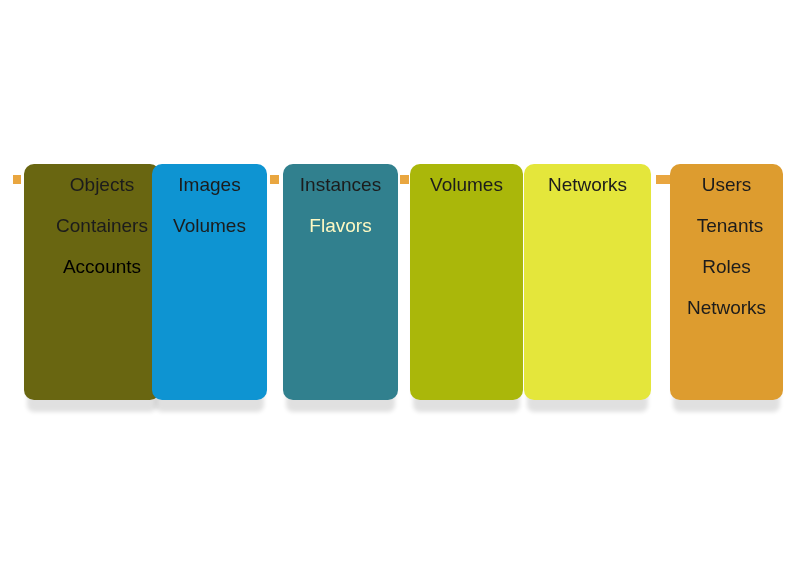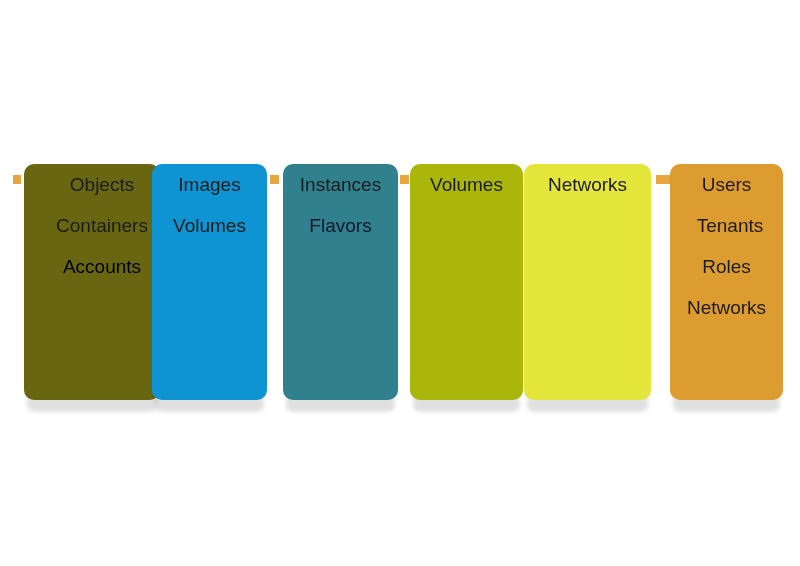--- a/index.html
+++ b/index.html
@@ -72,21 +72,21 @@
     <div class="line" style="color: #000000;">Accounts</div>
   </div>
 
   <div class="card c2" style="background-color: rgb(14, 148, 210);">
     <div class="line" style="color: rgb(28, 28, 28);">Images</div>
     <div class="line" style="color: rgb(28, 28, 28);">Volumes</div>
   </div>
 
   <div class="card c3" style="background-color: rgb(49, 128, 142);">
     <div class="line" style="color: rgb(28, 28, 28);">Instances</div>
-    <div class="line" style="color: #0f172a;">Flavors</div>
+    <div class="line" style="color: #fef9c3;">Flavors</div>
   </div>
 
   <div class="card c4" style="background-color: rgb(170, 183, 10);">
     <div class="line" style="color: rgb(28, 28, 28);">Volumes</div>
   </div>
 
   <div class="card c5" style="background-color: rgb(228, 230, 59);">
     <div class="line" style="color: rgb(28, 28, 28);">Networks</div>
   </div>
 

